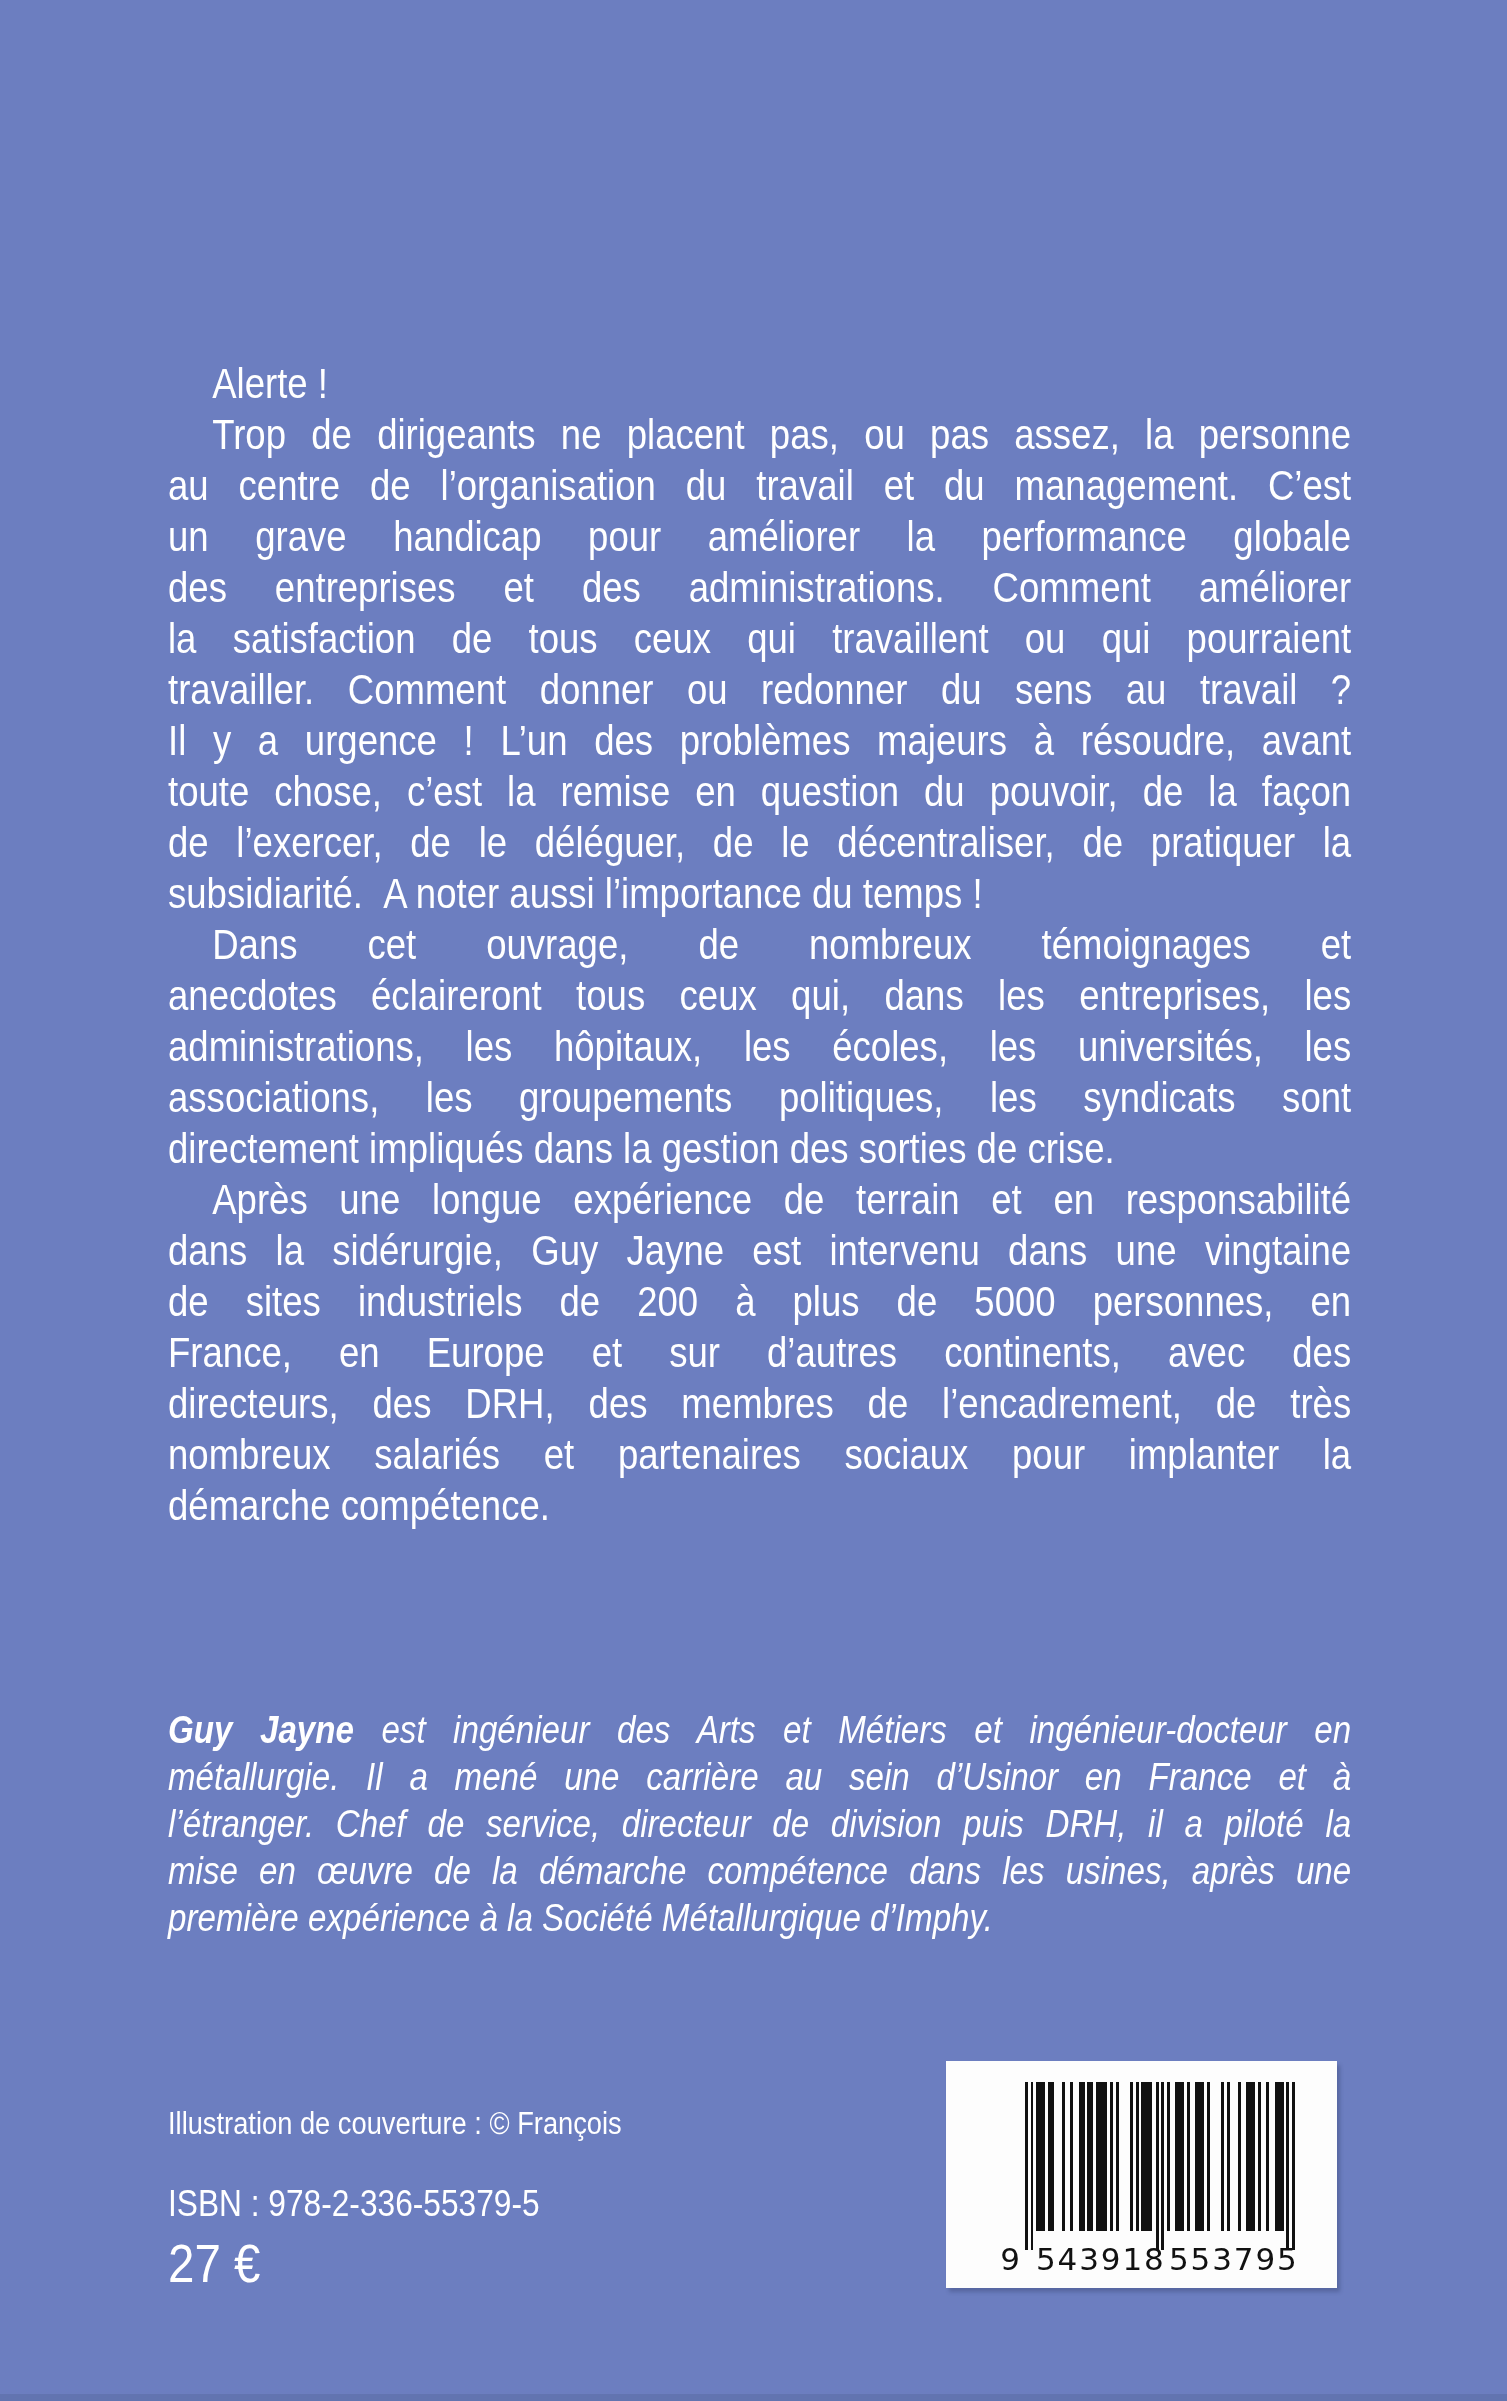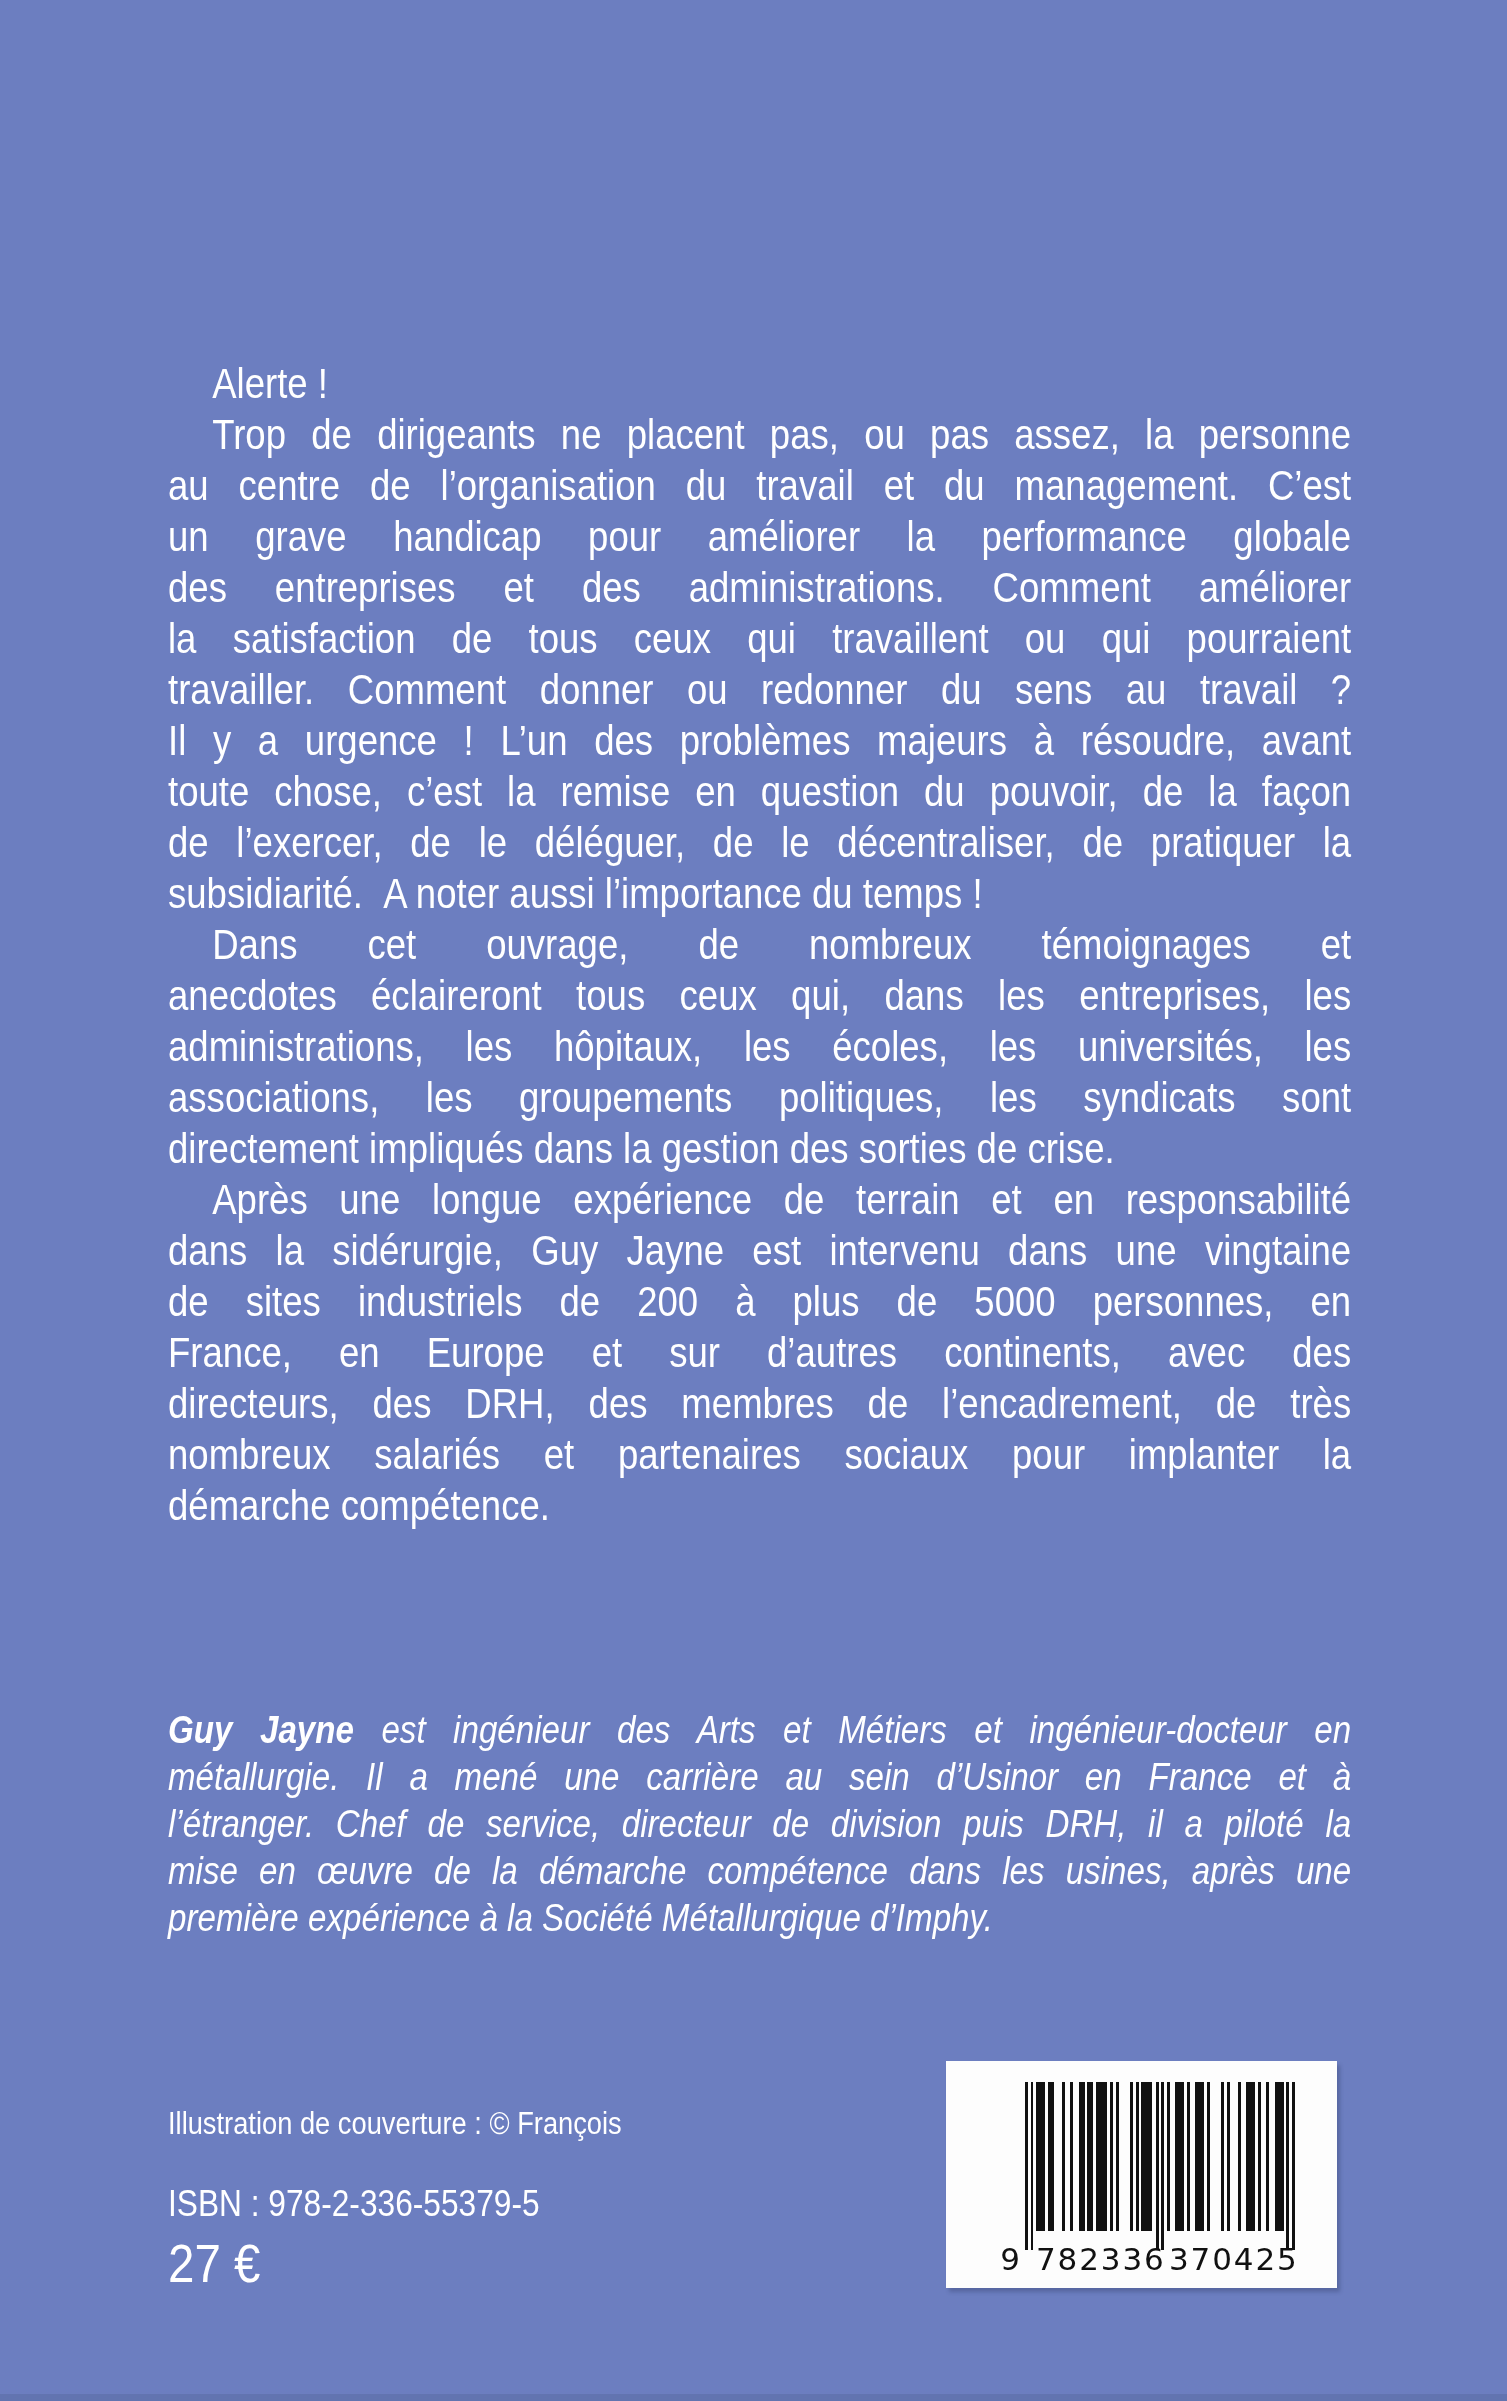--- a/index.html
+++ b/index.html
@@ -201,20 +201,20 @@
         <div class="bar" style="left: 202px; width: 2.8px; height: 149px;"></div>
         <div class="bar" style="left: 213px; width: 2.8px; height: 149px;"></div>
         <div class="bar" style="left: 221px; width: 8.5px; height: 149px;"></div>
         <div class="bar" style="left: 233px; width: 2.8px; height: 149px;"></div>
         <div class="bar" style="left: 241px; width: 2.8px; height: 149px;"></div>
         <div class="bar" style="left: 250px; width: 8.5px; height: 149px;"></div>
         <div class="bar" style="left: 261px; width: 2.8px; height: 168px;"></div>
         <div class="bar" style="left: 267px; width: 2.8px; height: 168px;"></div>
       </div>
     <div class="bc-num n1">9</div>
-    <div class="bc-num n2">782336</div>
-    <div class="bc-num n3">370425</div>
+    <div class="bc-num n2">543918</div>
+    <div class="bc-num n3">553795</div>
   </div>
 
   <div class="bottom-strip"></div>
 
 </div>
 
 
 </body></html>

